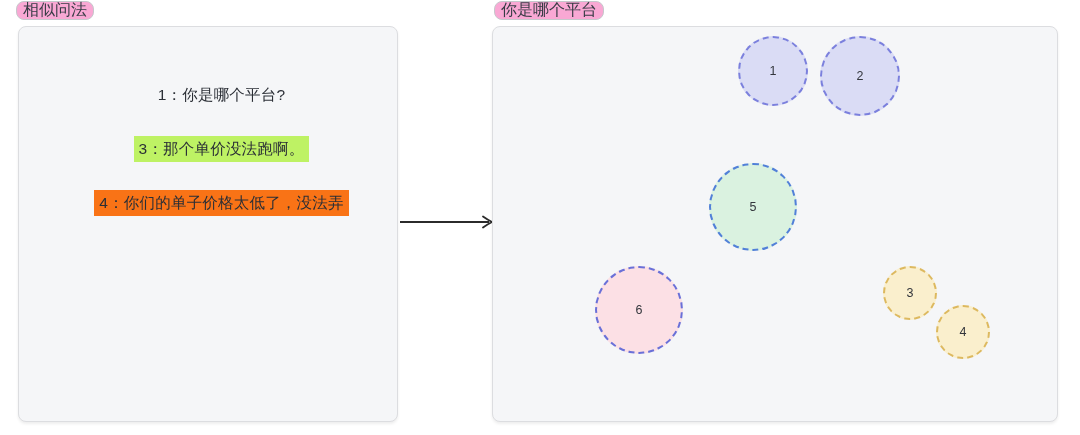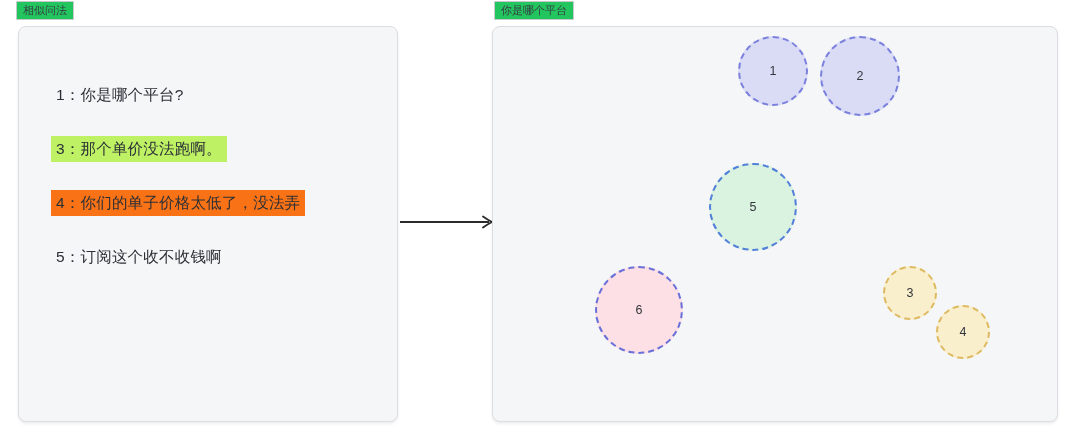--- a/index.html
+++ b/index.html
@@ -9,41 +9,41 @@
     font-family: "Liberation Sans", "DejaVu Sans", sans-serif;
     overflow: hidden;
   }
   .stage { position: relative; width: 1080px; height: 435px; }
 
   .chip {
     position: absolute;
     top: 1px;
     display: inline-block;
     padding: 1px 6px 2px 6px;
-    font-size: 11px;
+    font-size: 16px;
     line-height: 14px;
     color: #363b44;
-    background: #22c55e;
+    background: #f9a8d4;
     border: 1px solid #c6c8cc;
-    border-radius: 1px;
+    border-radius: 8px;
     white-space: nowrap;
   }
   .chip-left { left: 16px; }
   .chip-right { left: 494px; }
 
   .panel {
     position: absolute;
     top: 26px;
     height: 396px;
     background: #f5f6f8;
     border: 1px solid #dcdde0;
     border-radius: 8px;
     box-shadow: 0 2px 3px rgba(0,0,0,0.07);
   }
-  .panel-left  { left: 18px;  width: 380px; }
+  .panel-left  { left: 18px;  width: 380px; text-align: center; }
   .panel-right { left: 492px; width: 566px; }
 
   .q-list {
     position: absolute;
     top: 57px; left: 37px; right: 10px;
     display: flex;
     flex-direction: column;
     gap: 32px;
   }
   .q-item {
@@ -84,21 +84,20 @@
 
   <span class="chip chip-left">相似问法</span>
 
   <span class="chip chip-right">你是哪个平台</span>
 
   <div class="panel panel-left">
     <div class="q-list">
         <div class="q-item"><span class="q-text">1：你是哪个平台?</span></div>
         <div class="q-item"><span class="q-text hl" style="background: #bef264;">3：那个单价没法跑啊。</span></div>
         <div class="q-item"><span class="q-text hl" style="background: #f97316;">4：你们的单子价格太低了，没法弄</span></div>
-        <div class="q-item"><span class="q-text">5：订阅这个收不收钱啊</span></div>
       </div>
   </div>
 
   <div class="arrow-wrap">
     <svg width="95" height="16" viewBox="0 0 95 16">
       <line x1="1" y1="8" x2="90" y2="8" stroke="#2b2b2b" stroke-width="1.8"></line>
       <path d="M84 2.5 Q89 6 93 8 Q89 10 84 13.5" fill="none" stroke="#2b2b2b" stroke-width="1.8" stroke-linecap="round"></path>
     </svg>
   </div>
 

